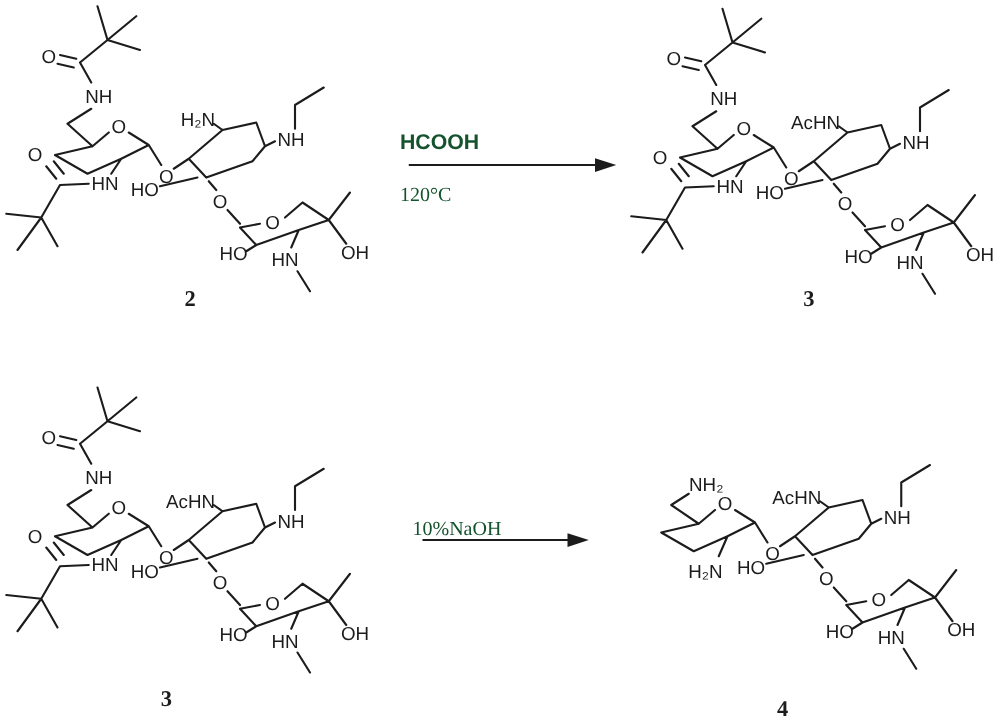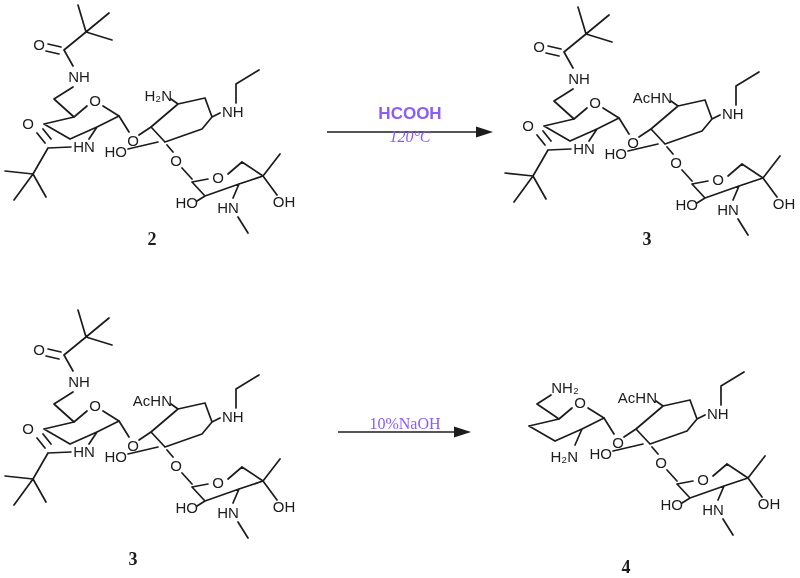--- a/index.html
+++ b/index.html
@@ -3,21 +3,21 @@
 <meta charset="utf-8">
 <style>
   html,body{margin:0;padding:0;}
   body{
     width:800px;height:578px;position:relative;background:#ffffff;
     font-family:"Liberation Sans",sans-serif;overflow:hidden;
   }
   .structure{position:absolute;}
   svg text{fill:#1c1c1c;font-family:"Liberation Sans",sans-serif;}
   svg text.cnum{font-family:"Liberation Serif",serif;font-weight:bold;font-size:18px;}
-  .reagent-line{position:absolute;text-align:center;color:#8b5cf6;}
+  .reagent-line{position:absolute;text-align:left;color:#14532d;}
   .reagent-bold{font-family:"Liberation Sans",sans-serif;font-weight:bold;font-size:17px;}
   .reagent-serif{font-family:"Liberation Serif",serif;font-size:16px;}
   .arrow-svg{position:absolute;}
 </style>
 </head>
 <body>
 
 <svg id="s0" class="structure" style="left:0px;top:0px;" width="300" height="255" viewBox="0 0 300 255">
     <path d="M74 117L87 106M103 106L119 116M119 116L97 127M97 127L70 139M70 139L44 124M44 124L74 117M119 116L129 132M139 135L151 127M151 127L178 104M178 104L205 98M205 98L212 117M212 117L202 129M202 129L165 142M165 142L151 127M178 104L171 99M212 117L220 113M236 103L236 84M236 84L259 70M128 149L158 142M167 145L173 152M182 168L192 179M192 182L208 179M228 174L242 162M242 162L263 176M263 176L280 154M263 176L277 195M263 176L239 184M239 184L233 198M238 217L248 233M239 184L205 196M205 196L197 201M205 196L192 182M78 5L86 32M109 13L86 32M112 40L86 32M86 32L64 50M64 50L73 66M61 47L48 44M59 54L46 51M73 87L54 99M54 99L74 117M97 127L89 139M71 147L48 148M45 143L37 133M51 139L43 129M48 148L33 174M33 174L5 171M33 174L14 200M33 174L46 197" fill="none" stroke="#1c1c1c" stroke-width="1.7" stroke-linecap="round"></path>
     <text x="95" y="106" text-anchor="middle" font-size="15">O</text>
@@ -35,21 +35,21 @@
     <text x="28" y="129" text-anchor="middle" font-size="15">O</text>
     <text x="84" y="152" text-anchor="middle" font-size="15">HN</text>
     <text x="152" y="245" text-anchor="middle" class="cnum">2</text>
   </svg>
 
 <div class="reagent-line reagent-bold" style="left:320px;top:104px;width:180px;">HCOOH</div>
 <svg class="arrow-svg" style="left:320px;top:120px;" width="180" height="25" viewBox="0 0 180 25">
   <line x1="7" y1="12" x2="158" y2="12" stroke="#1c1c1c" stroke-width="1.6"></line>
   <polygon points="173,12 156,6.5 156,17.5" fill="#1c1c1c"></polygon>
 </svg>
-<div class="reagent-line reagent-serif" style="left:320px;top:128px;width:180px;font-style:italic;">120°C</div>
+<div class="reagent-line reagent-serif" style="left:320px;top:148px;width:180px;">120°C</div>
 
 <svg id="s1" class="structure" style="left:500px;top:2px;" width="300" height="255" viewBox="0 0 300 255">
     <path d="M74 117L87 106M103 106L119 116M119 116L97 127M97 127L70 139M70 139L44 124M44 124L74 117M119 116L129 132M139 135L151 127M151 127L178 104M178 104L205 98M205 98L212 117M212 117L202 129M202 129L165 142M165 142L151 127M178 104L171 99M212 117L220 113M236 103L236 84M236 84L259 70M128 149L158 142M167 145L173 152M182 168L192 179M192 182L208 179M228 174L242 162M242 162L263 176M263 176L280 154M263 176L277 195M263 176L239 184M239 184L233 198M238 217L248 233M239 184L205 196M205 196L197 201M205 196L192 182M78 5L86 32M109 13L86 32M112 40L86 32M86 32L64 50M64 50L73 66M61 47L48 44M59 54L46 51M73 87L54 99M54 99L74 117M97 127L89 139M71 147L48 148M45 143L37 133M51 139L43 129M48 148L33 174M33 174L5 171M33 174L14 200M33 174L46 197" fill="none" stroke="#1c1c1c" stroke-width="1.7" stroke-linecap="round"></path>
     <text x="95" y="106" text-anchor="middle" font-size="15">O</text>
     <text x="172" y="101" text-anchor="end" font-size="15">AcHN</text>
     <text x="222" y="117" text-anchor="start" font-size="15">NH</text>
     <text x="127" y="157" text-anchor="end" font-size="15">HO</text>
     <text x="133" y="146" text-anchor="middle" font-size="15">O</text>
     <text x="176" y="166" text-anchor="middle" font-size="15">O</text>
     <text x="218" y="183" text-anchor="middle" font-size="15">O</text>

